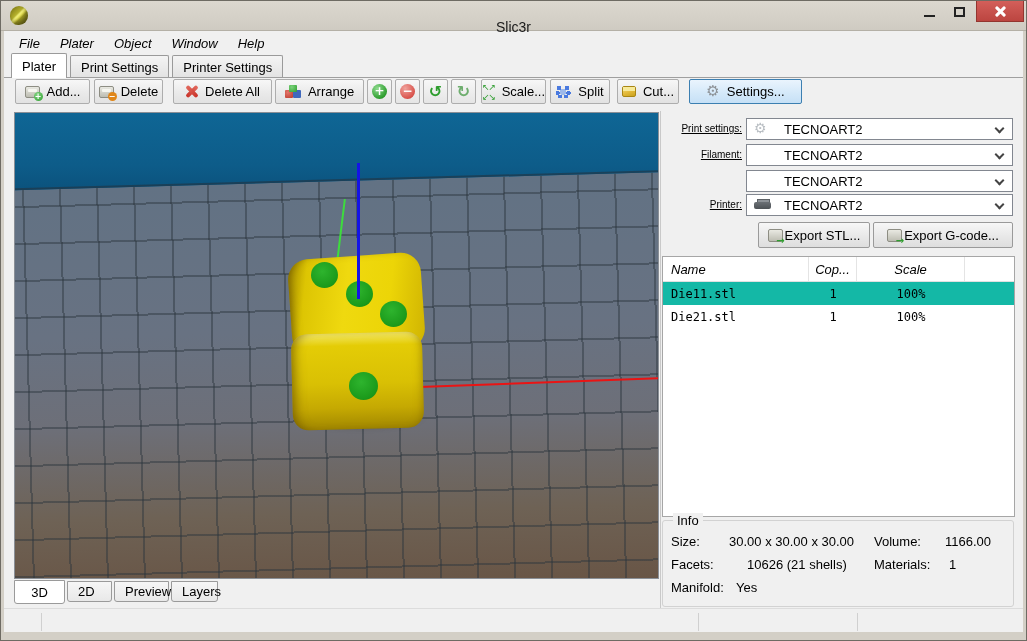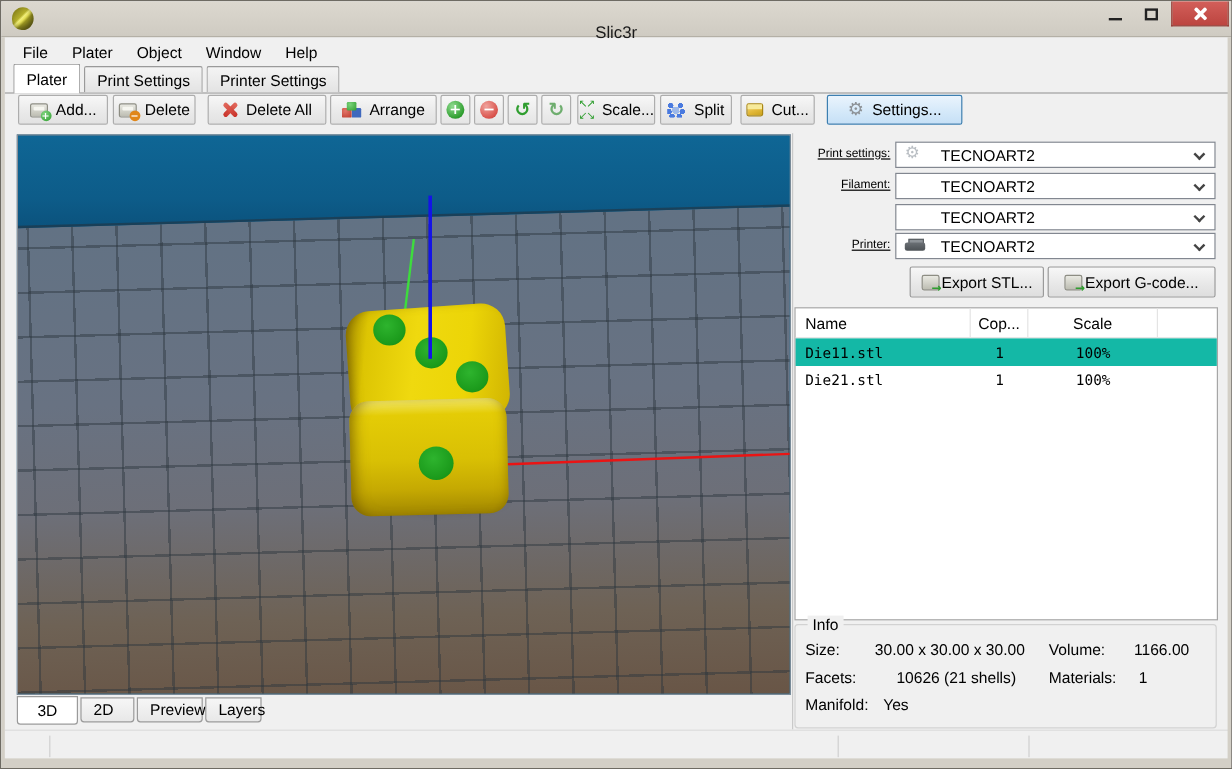--- a/index.html
+++ b/index.html
@@ -20,21 +20,21 @@
   .btn-min .bar{width:11px;height:2px;background:#222;margin-top:8px;}
   .btn-max .boxglyph{width:11px;height:10px;border:2px solid #222;background:transparent;}
   .btn-close{left:975px;width:48px;height:21px;background:linear-gradient(180deg,#d35f5a,#bc4540);border:1px solid #93352f;border-top:none;}
   .xglyph{position:relative;width:12px;height:12px;}
   .xglyph::before,.xglyph::after{content:"";position:absolute;left:5px;top:0;width:3px;height:13px;background:#fff;border-radius:1px;}
   .xglyph::before{transform:rotate(45deg);} .xglyph::after{transform:rotate(-45deg);}
   .frame-l,.frame-r{position:absolute;top:30px;bottom:0;width:3px;background:#d3cfc6;}
   .frame-l{left:0;} .frame-r{right:0;}
   .frame-b{position:absolute;left:0;bottom:0;width:100%;height:8px;background:#d3cfc6;}
   
-  .menubar{position:absolute;left:3px;top:31px;width:1021px;height:22px;background:#f0f0f0;display:flex;align-items:center;padding-left:5px;}
+  .menubar{position:absolute;left:3px;top:31px;width:1021px;height:22px;background:#f0f0f0;display:flex;align-items:center;padding-left:5px;font-style:italic;}
   .menu-item{padding:3px 10px;cursor:default;}
   
   .tabrow{position:absolute;left:3px;top:53px;width:1021px;height:24px;border-bottom:1px solid #9f9f9f;padding-left:7px;display:flex;align-items:flex-end;}
   .tab{height:22px;padding:4px 10px 0;margin-right:3px;border:1px solid #9a9a9a;border-bottom:none;border-radius:2px 2px 0 0;background:linear-gradient(#f4f4f4,#e3e3e3);}
   .tab.active{height:25px;background:#fff;position:relative;z-index:3;margin-bottom:-1px;padding-top:5px;}
   
   .toolbar{position:absolute;left:3px;top:78px;width:1021px;height:28px;}
   .tbtn{position:absolute;top:0;height:25px;border:1px solid #adadad;border-radius:2px;
     background:linear-gradient(180deg,#f7f7f7,#e9e9e9 60%,#e2e2e2);display:flex;align-items:center;justify-content:center;gap:7px;font-size:13px;cursor:default;}
   .tbtn.focus{border:1px solid #3c7fb1;background:linear-gradient(180deg,#eaf4fd,#d3e8f9 60%,#c6e0f6);}
@@ -108,21 +108,21 @@
   .icon-printer{position:relative;width:17px;height:13px;}
   .icon-printer::before{content:"";position:absolute;left:3px;top:0;width:11px;height:4px;background:#8d9297;border:1px solid #5c6165;}
   .icon-printer::after{content:"";position:absolute;left:0;top:3px;width:17px;height:7px;background:linear-gradient(#6b7075,#4c5155);border-radius:2px;}
   .expbtn{position:absolute;top:221px;height:26px;border:1px solid #9a9a9a;border-radius:2px;background:linear-gradient(180deg,#f7f7f7,#e7e7e7 60%,#dedede);display:flex;align-items:center;justify-content:center;gap:2px;font-size:13px;}
   .icon-export{position:relative;width:15px;height:13px;background:linear-gradient(180deg,#e9e9e2,#bdbdb2);border:1px solid #8d8d83;border-radius:2px;}
   .icon-export::after{content:"\2192";position:absolute;right:-3px;bottom:-5px;color:#2f9e2f;font:bold 10px/10px "DejaVu Sans",sans-serif;}
   
   .objtable{position:absolute;left:661px;top:255px;width:353px;height:261px;background:#fff;border:1px solid #a6a6a6;}
   .trow{display:grid;grid-template-columns:146px 48px 108px 1fr;align-items:center;}
   .thead{height:25px;border-bottom:1px solid #e0e0e0;font-size:13px;}
-  .thead .hc{height:100%;display:flex;align-items:center;border-right:1px solid #e4e4e4;padding:0 8px;}
+  .thead .hc{height:100%;display:flex;align-items:center;border-right:1px solid #e4e4e4;padding:0 8px;font-style:italic;}
   .thead .hc.c2,.thead .hc.c3{justify-content:center;}
   .thead .hc.c4{border-right:none;}
   .tdata{height:23px;font-family:"DejaVu Sans Mono",monospace;font-size:12px;}
   .tdata .tc{padding:0 8px;}
   .tdata .tc.c2,.tdata .tc.c3{text-align:center;}
   .tdata.alt{background:#14b8a6;}
   
   .infobox{position:absolute;left:661px;top:519px;width:352px;height:87px;border:1px solid #d2d2d2;border-radius:3px;}
   .infobox .legend{position:absolute;left:10px;top:-8px;background:#f0f0f0;padding:0 4px;font-size:13px;}
   .ifield{position:absolute;font-size:13px;white-space:nowrap;}

